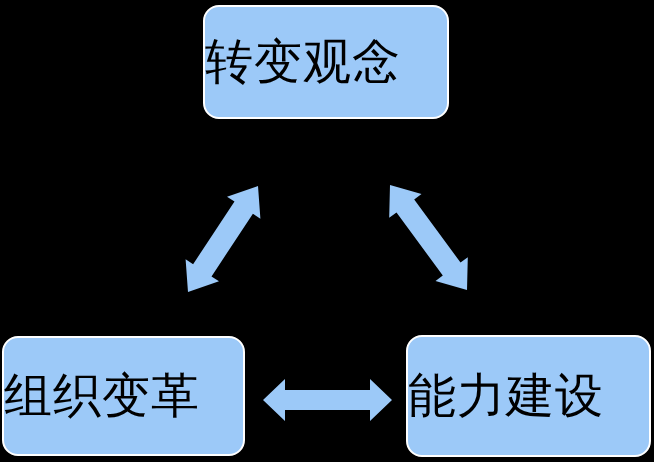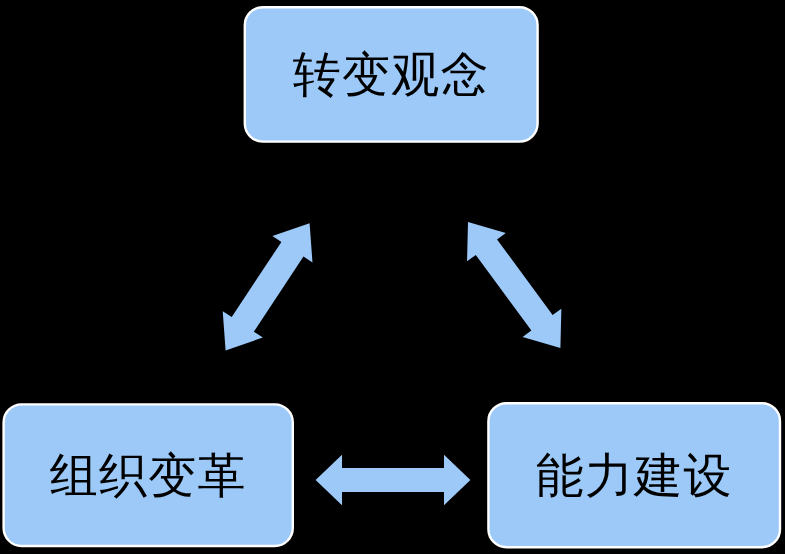--- a/index.html
+++ b/index.html
@@ -5,27 +5,27 @@
   html,body{margin:0;padding:0;background:#000;}
   .canvas{
     position:relative;
     width:654px;height:462px;
     background:var(--background,#000);
     overflow:hidden;
     font-family:"DejaVu Sans","Liberation Sans",sans-serif;
   }
   .node{
     position:absolute;
-    display:flex;align-items:center;justify-content:center;
+    display:flex;align-items:center;
     background:var(--node-fill,#9CC9F8);
     border:2px solid var(--node-stroke,#fff);
     border-radius:16px;
     box-sizing:border-box;
     color:var(--node-text,#000);
-    font-size:40px;
+    font-size:48px;
     letter-spacing:1px;
     text-align:center;
   }
   #node-top{left:203px;top:5px;width:246px;height:114px;}
   #node-bottom-left{left:2px;top:336px;width:243px;height:120px;}
   #node-bottom-right{left:406px;top:335px;width:245px;height:122px;}
   svg.arrows{position:absolute;left:0;top:0;width:654px;height:462px;}
   svg.arrows polygon{fill:var(--arrow-fill,#9CC9F8);}
 </style>
 </head>

